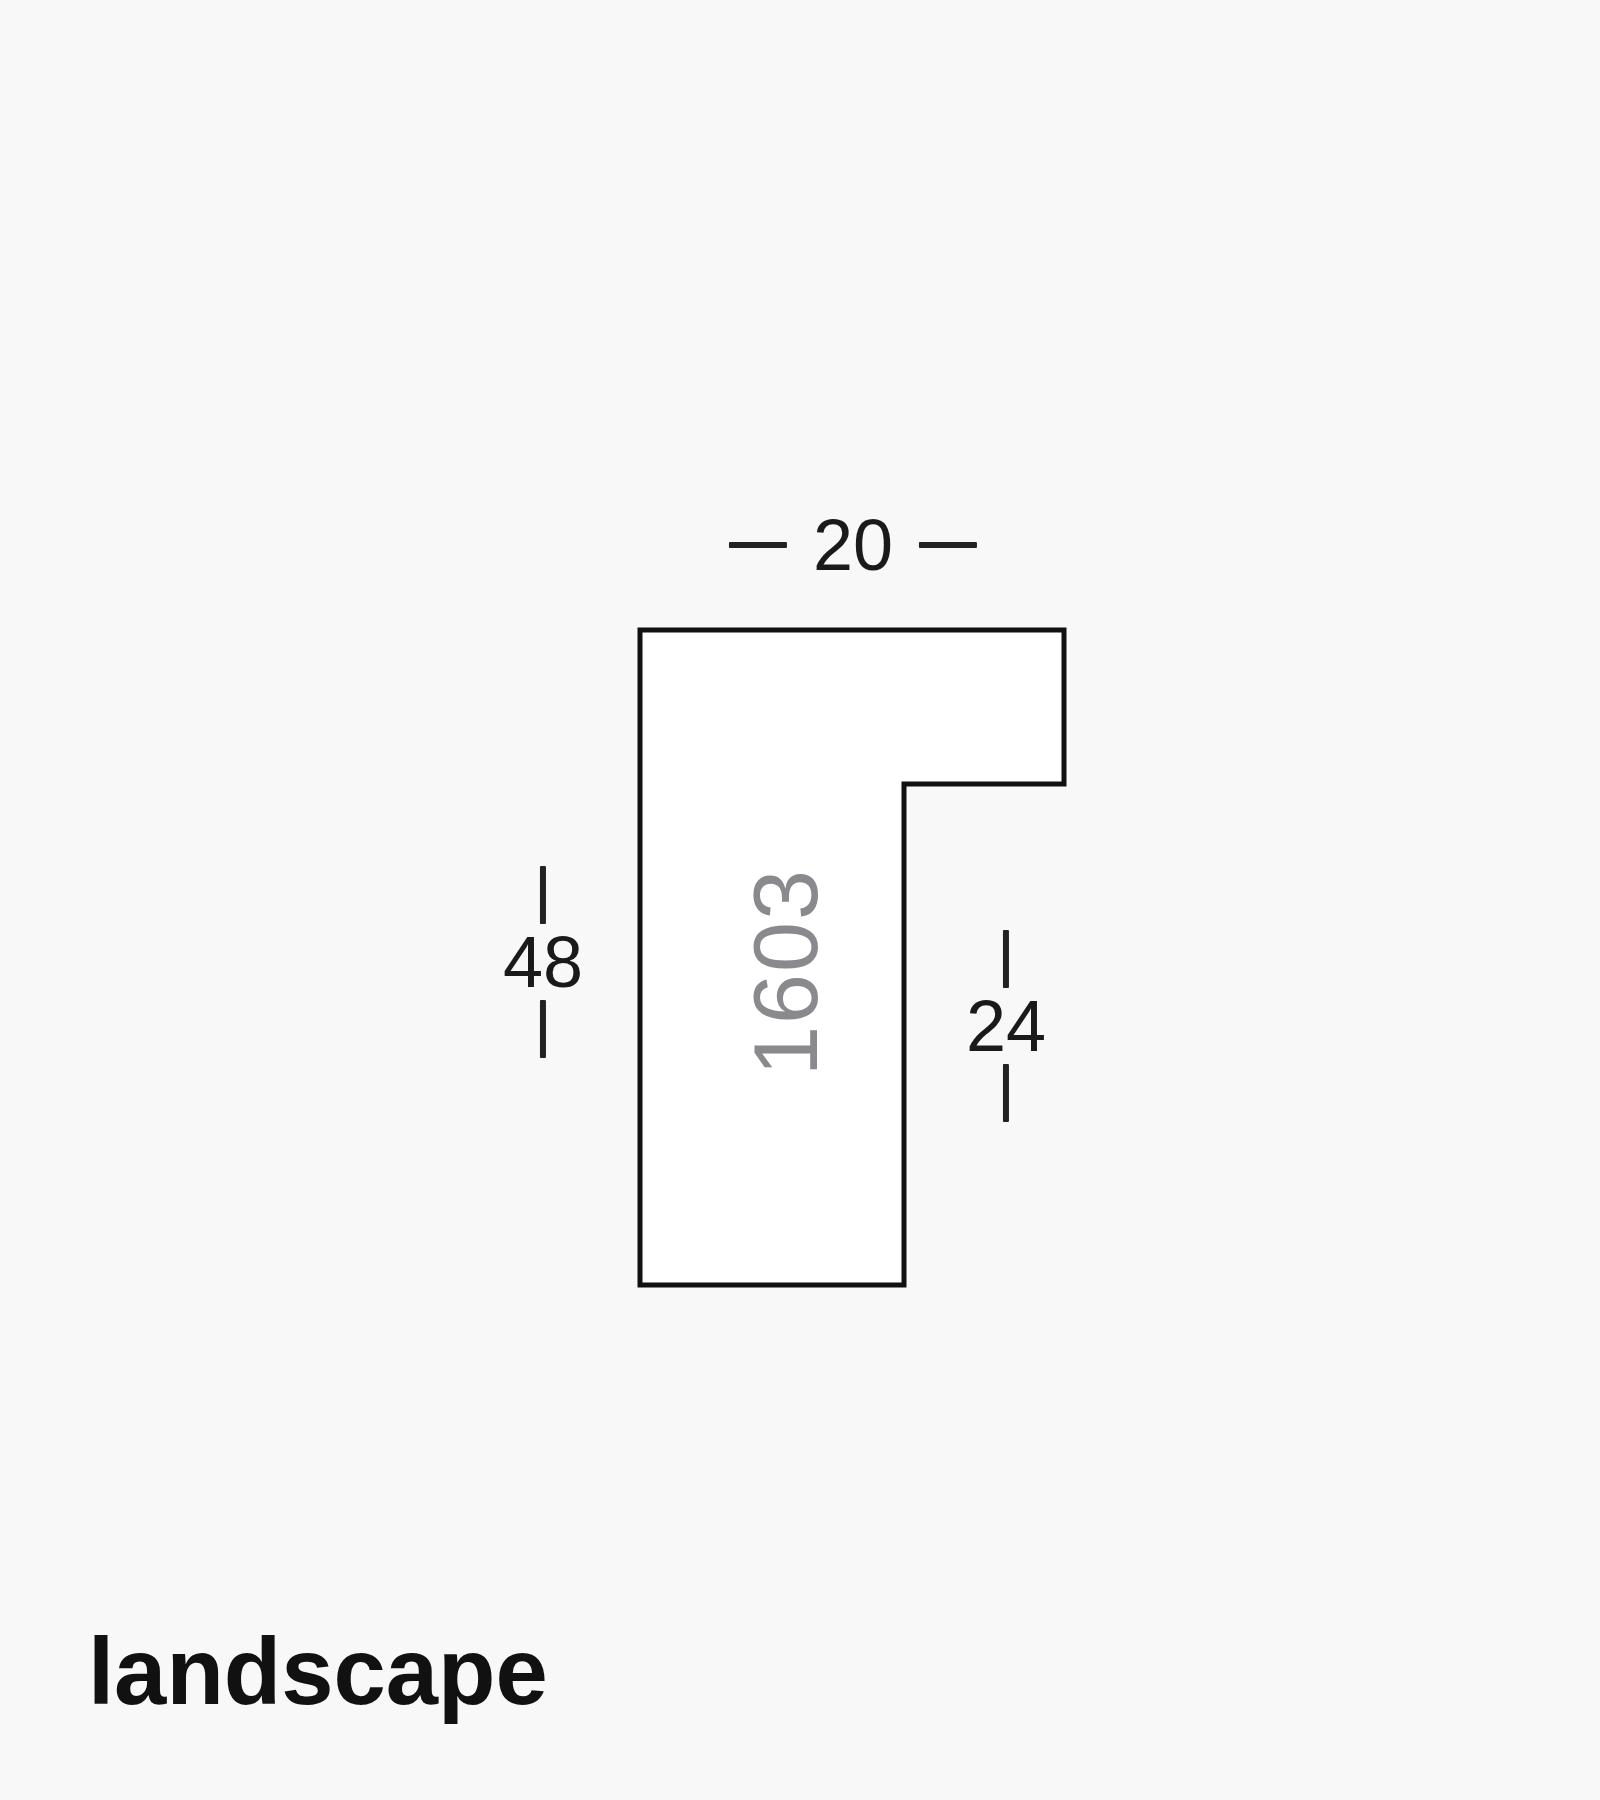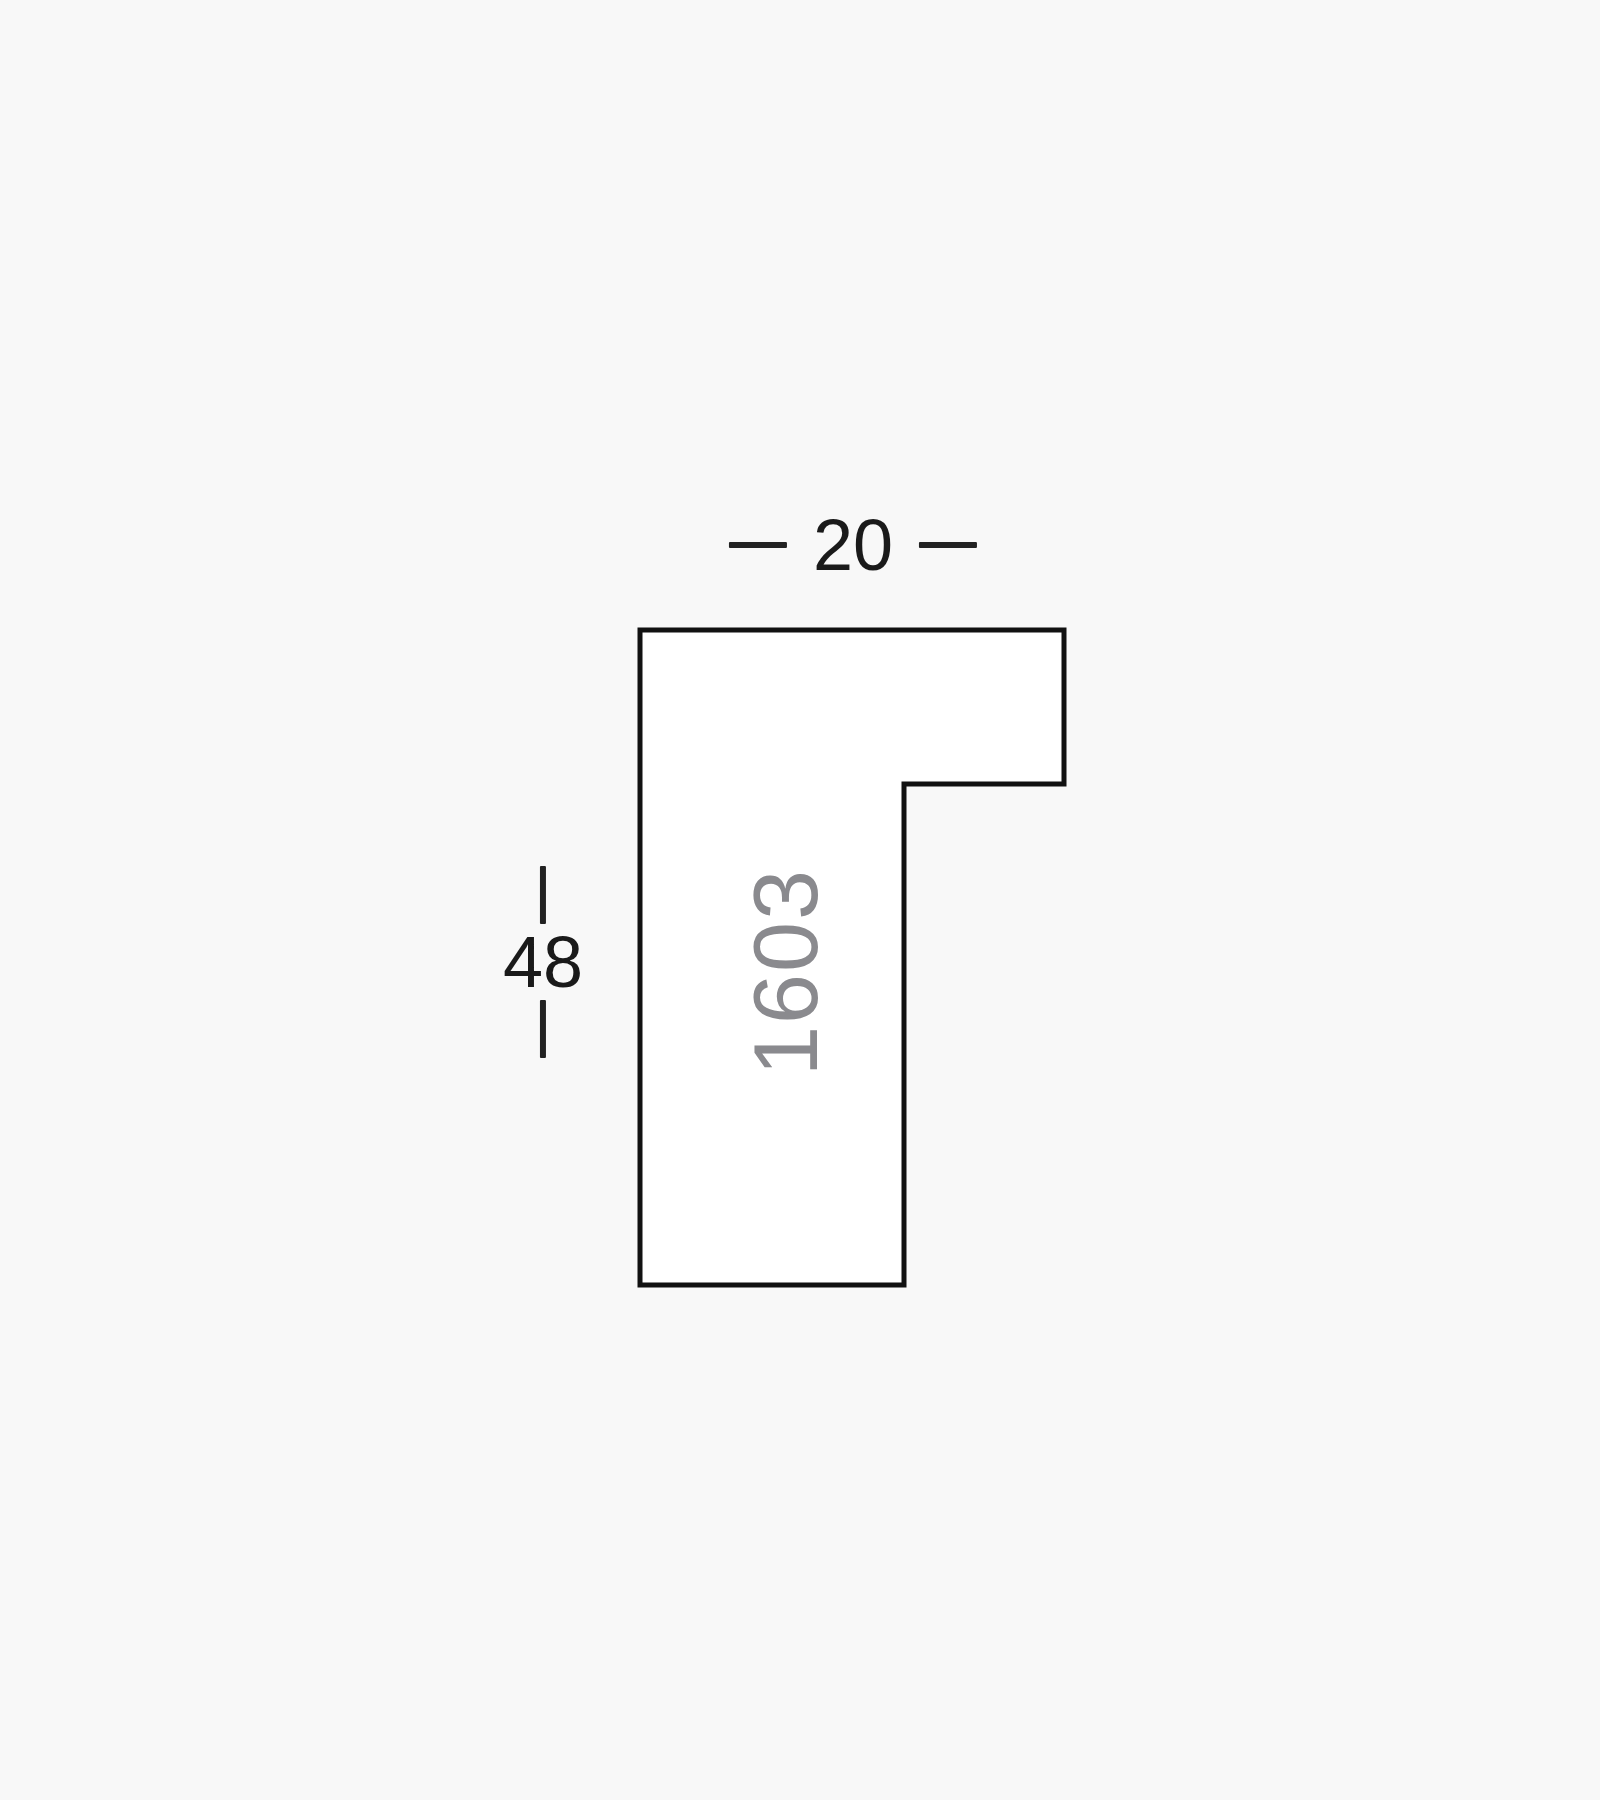--- a/index.html
+++ b/index.html
@@ -114,17 +114,23 @@
     <div class="dim-text">20</div>
     <div class="dash"></div>
   </div>
 
   <div class="dim-col dim-col-left">
     <div class="tick"></div>
     <div class="dim-text">48</div>
     <div class="tick"></div>
   </div>
 
+  <div class="dim-col dim-col-right">
+    <div class="tick"></div>
+    <div class="dim-text">24</div>
+    <div class="tick"></div>
+  </div>
 
   <div class="profile-code">1603</div>
 
+  <div class="caption">landscape</div>
 
 </div>
 
 </body></html>

